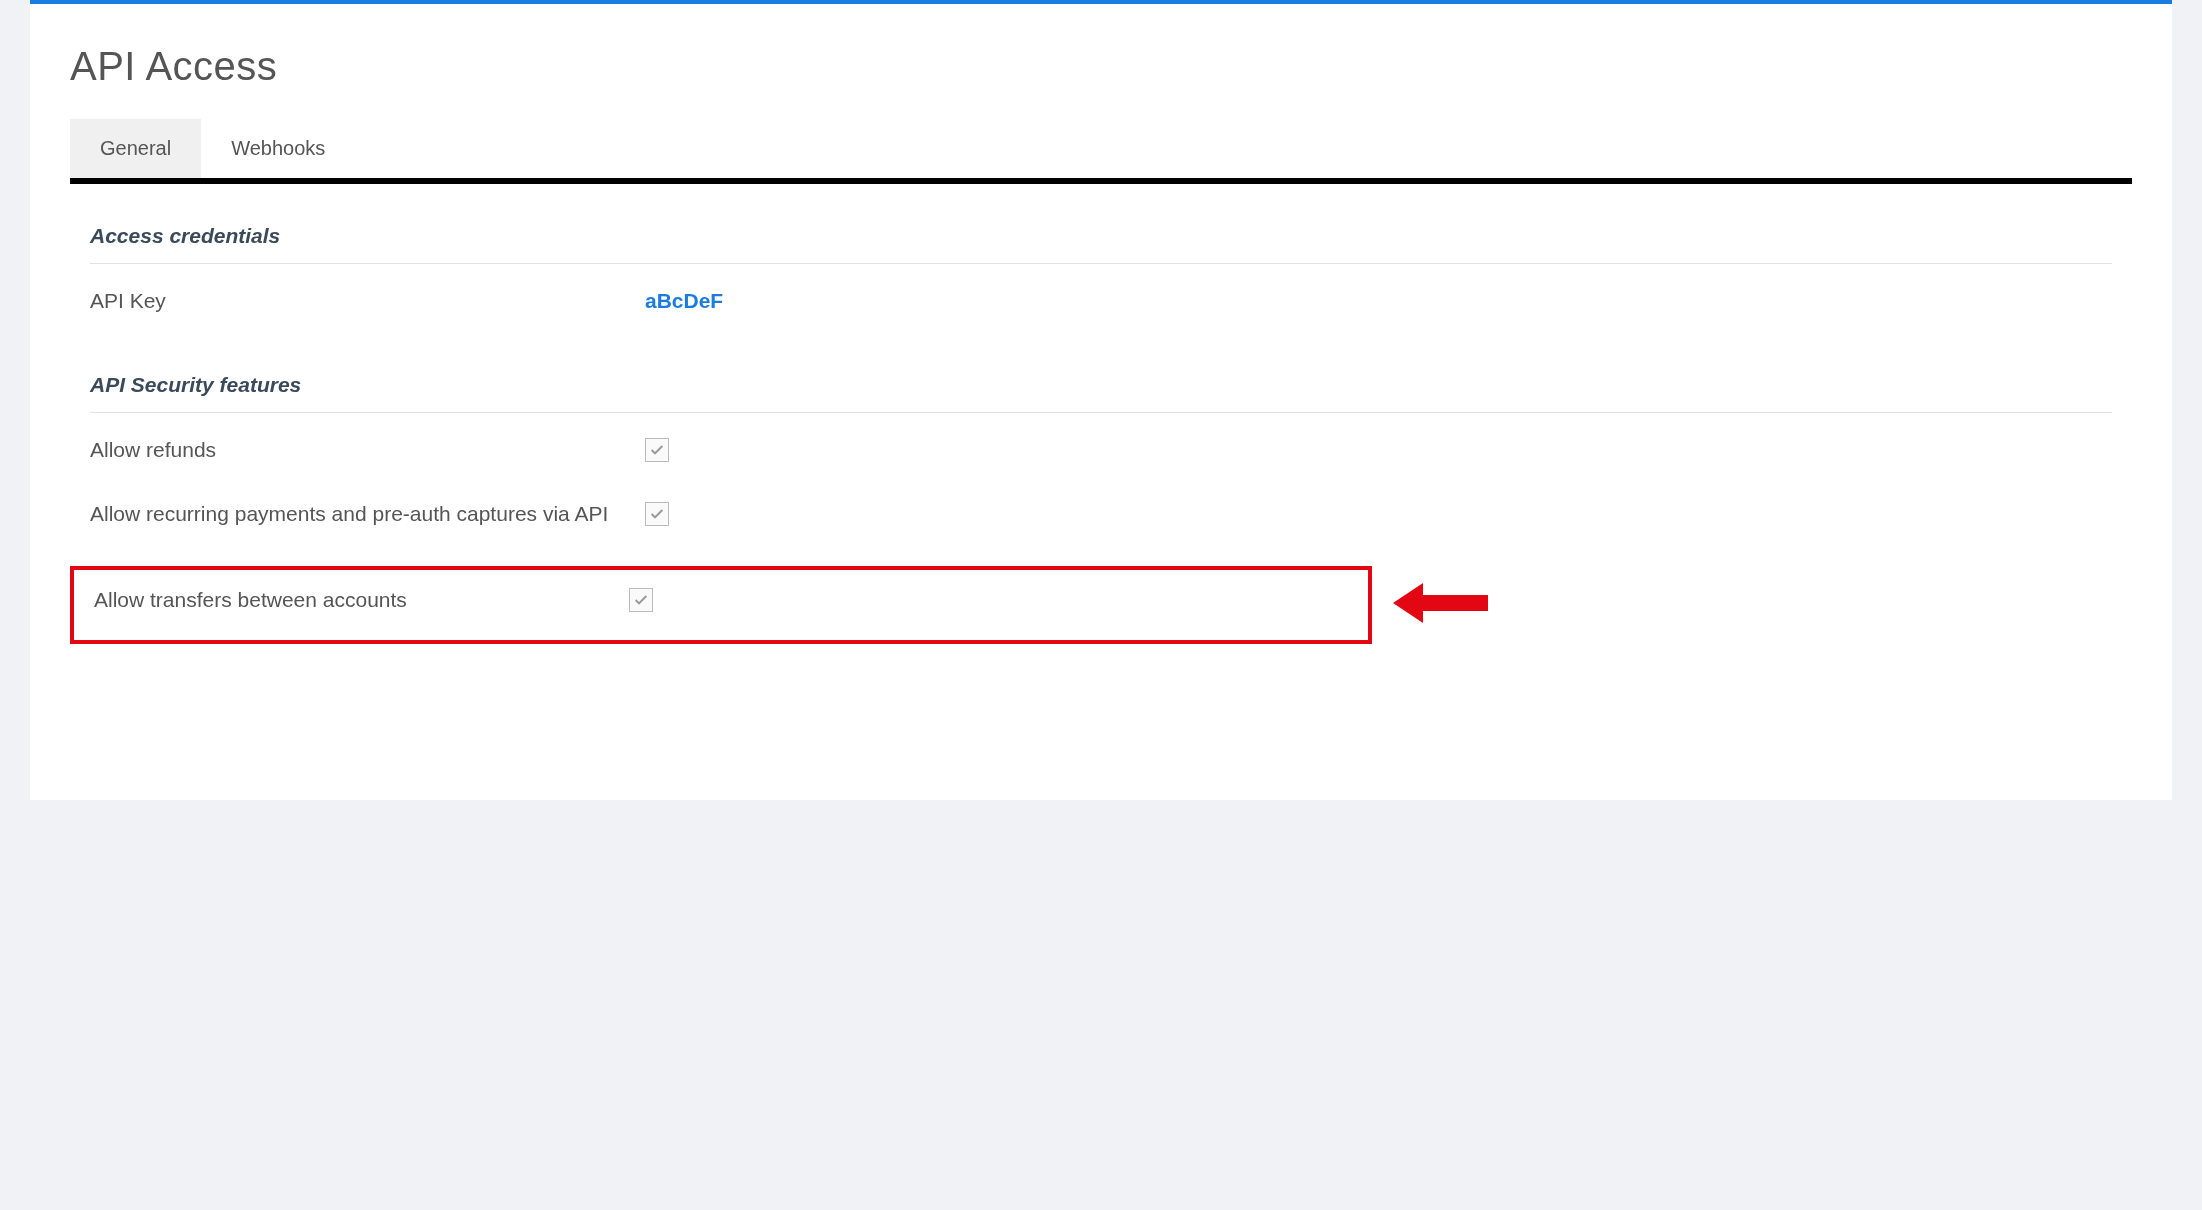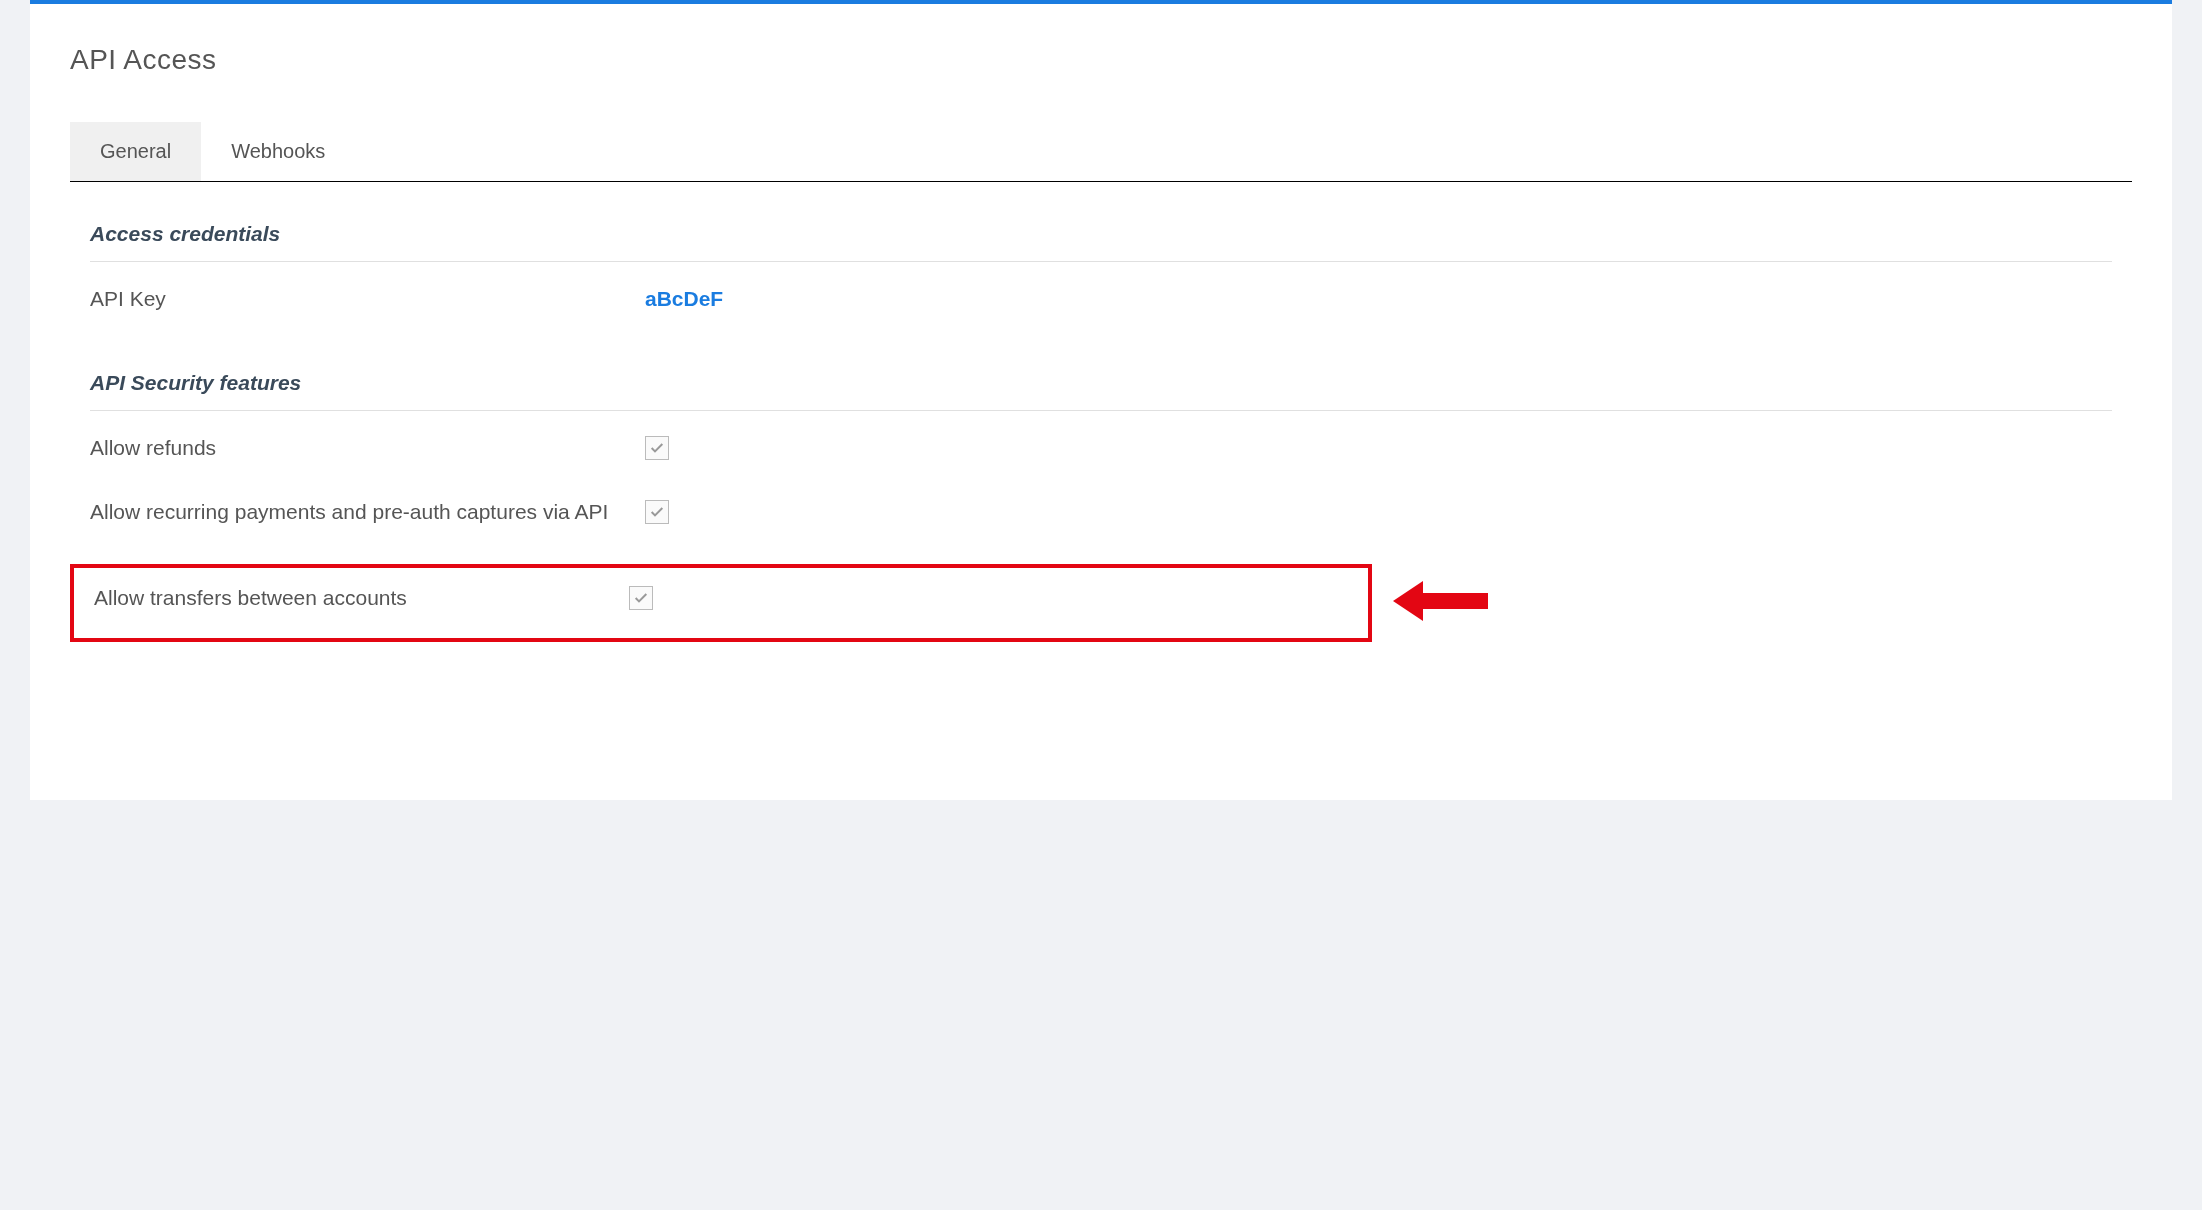--- a/index.html
+++ b/index.html
@@ -13,29 +13,29 @@
       padding: 0;
     }
     .page-container {
       background: #fff;
       margin: 0 30px;
       border-top: 4px solid #1a7ce0;
       min-height: 800px;
       padding: 40px 40px 0 40px;
     }
     .page-title {
-      font-size: 28px;
+      font-size: 40px;
       font-weight: 300;
       color: #555;
-      margin-bottom: 46px;
+      margin-bottom: 30px;
       letter-spacing: 0.5px;
     }
     .tabs {
       display: flex;
-      border-bottom: 1px solid #000000;
+      border-bottom: 6px solid #000000;
       margin-bottom: 40px;
     }
     .tab {
       padding: 18px 30px;
       font-size: 20px;
       color: #555;
       cursor: pointer;
       background: transparent;
       border: none;
       font-family: inherit;

